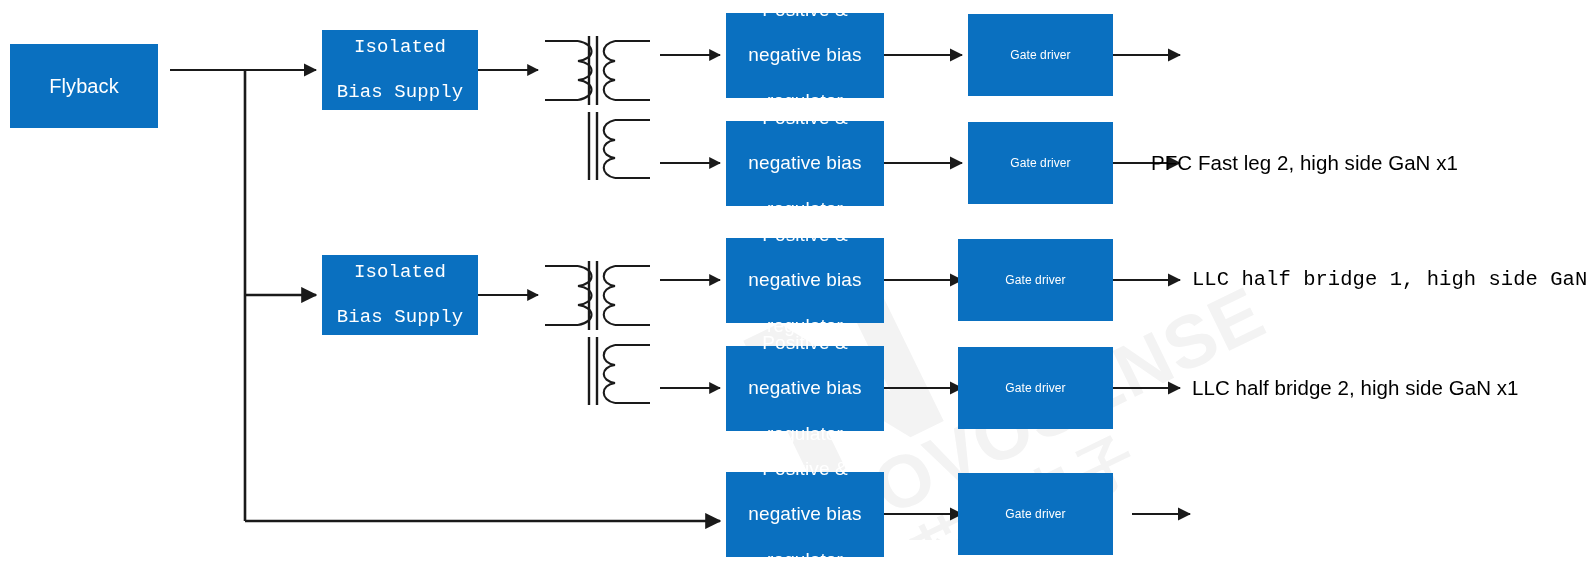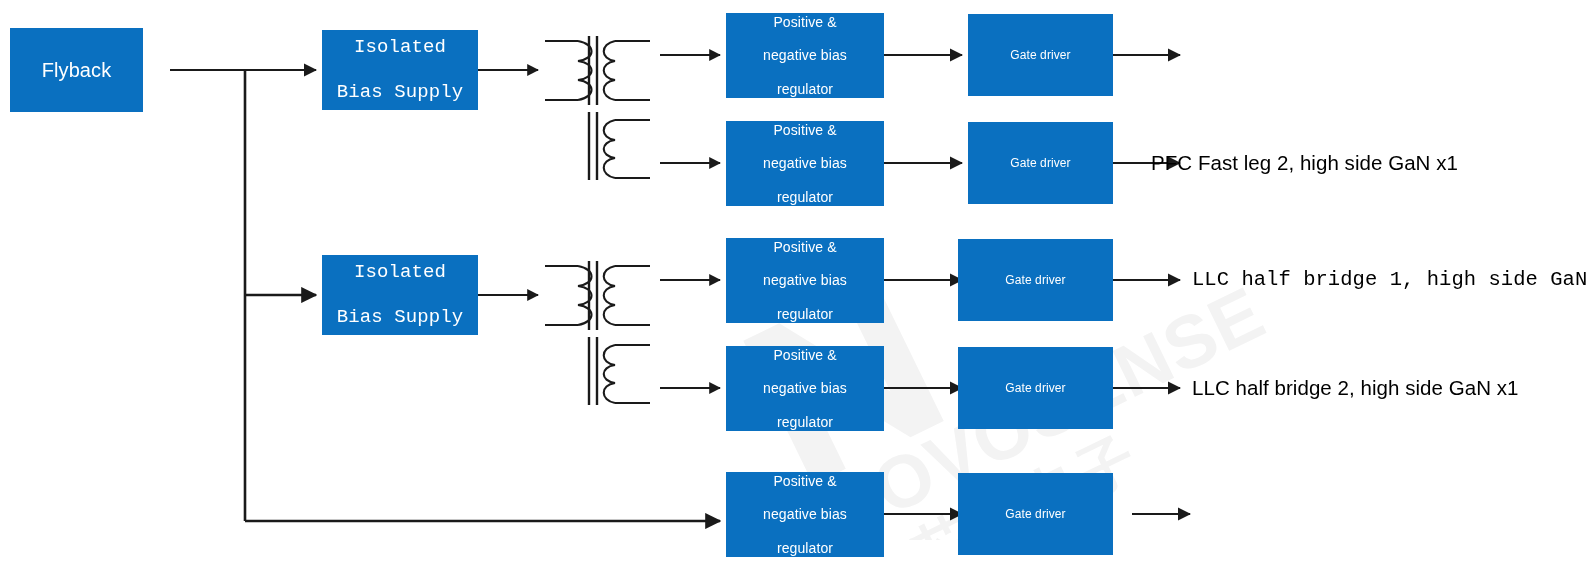--- a/index.html
+++ b/index.html
@@ -45,21 +45,21 @@
     text-align:center;
     line-height:1.20;
     box-sizing:border-box;
     z-index:3;
     letter-spacing:0.1px;
   }
   .blk span{display:block;padding:0 4px;}
 
   .blk-flyback{font-size:20px;}
   .blk-ibs{font-size:19px;font-family:Liberation Mono, monospace;}
-  .blk-reg{font-size:14px;text-align:center;}
+  .blk-reg{font-size:19px;text-align:center;}
   .blk-gd{font-size:12px;}
 
   
   .outlabel{
     position:absolute;
     font-size:20.5px;
     color:#000000;
     white-space:nowrap;
     z-index:3;
     letter-spacing:0.05px;
@@ -170,21 +170,21 @@
       <path d="M884 514 L962 514" marker-end="url(#ah)"></path>
 
       <path d="M1113 55  L1180 55" marker-end="url(#ah)"></path>
       <path d="M1113 163 L1180 163" marker-end="url(#ah)"></path>
       <path d="M1113 280 L1180 280" marker-end="url(#ah)"></path>
       <path d="M1113 388 L1180 388" marker-end="url(#ah)"></path>
       <path d="M1132 514 L1190 514" marker-end="url(#ah)"></path>
     </g>
   </svg>
 
-  <div class="blk blk-flyback" style="left:10px;top:28px;width:133px;height:84px;">
+  <div class="blk blk-flyback" style="left:10px;top:44px;width:148px;height:84px;">
     <span>Flyback</span>
   </div>
 
   <div class="blk blk-ibs" style="left:322px;top:30px;width:156px;height:80px;">
     <span>
       <span>Isolated</span><br>
       <span>Bias Supply</span>
     </span>
   </div>
 

